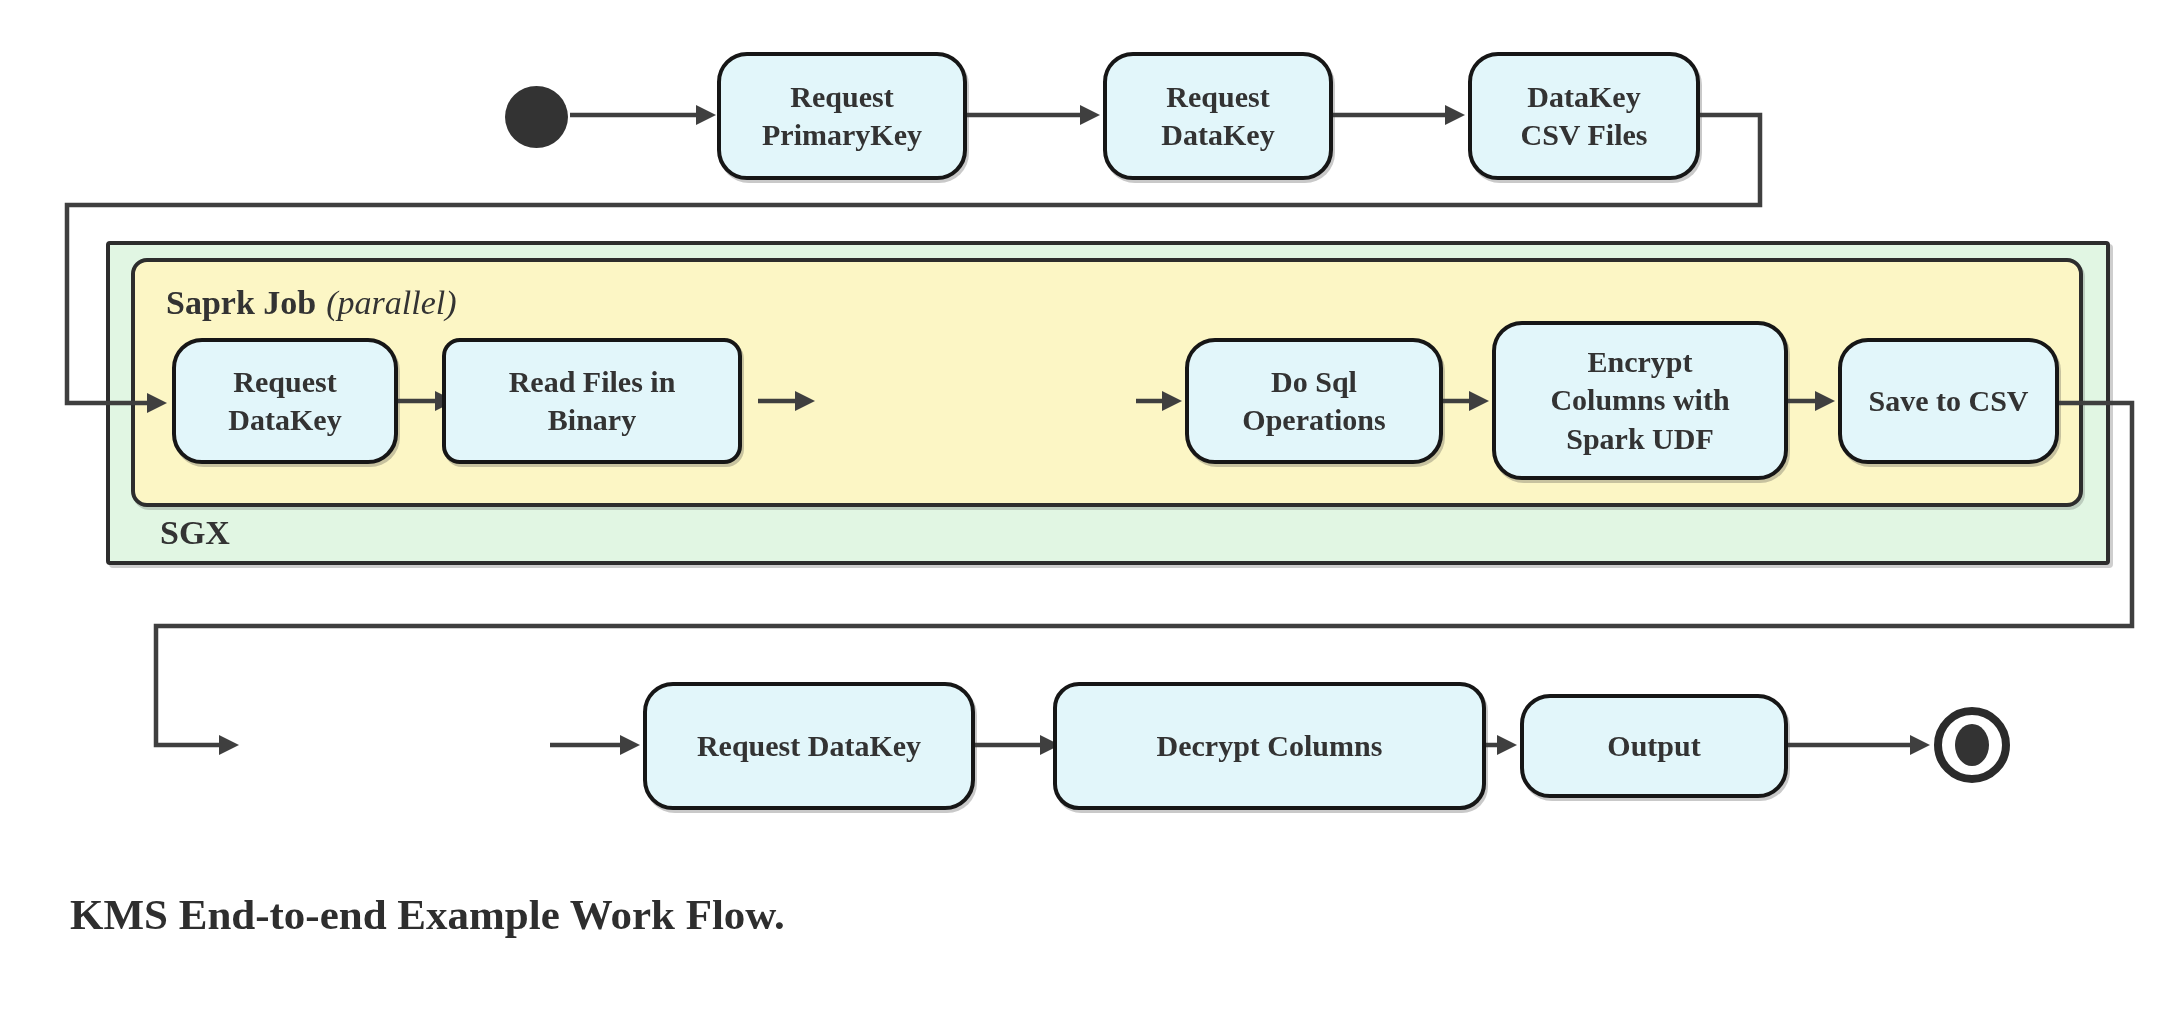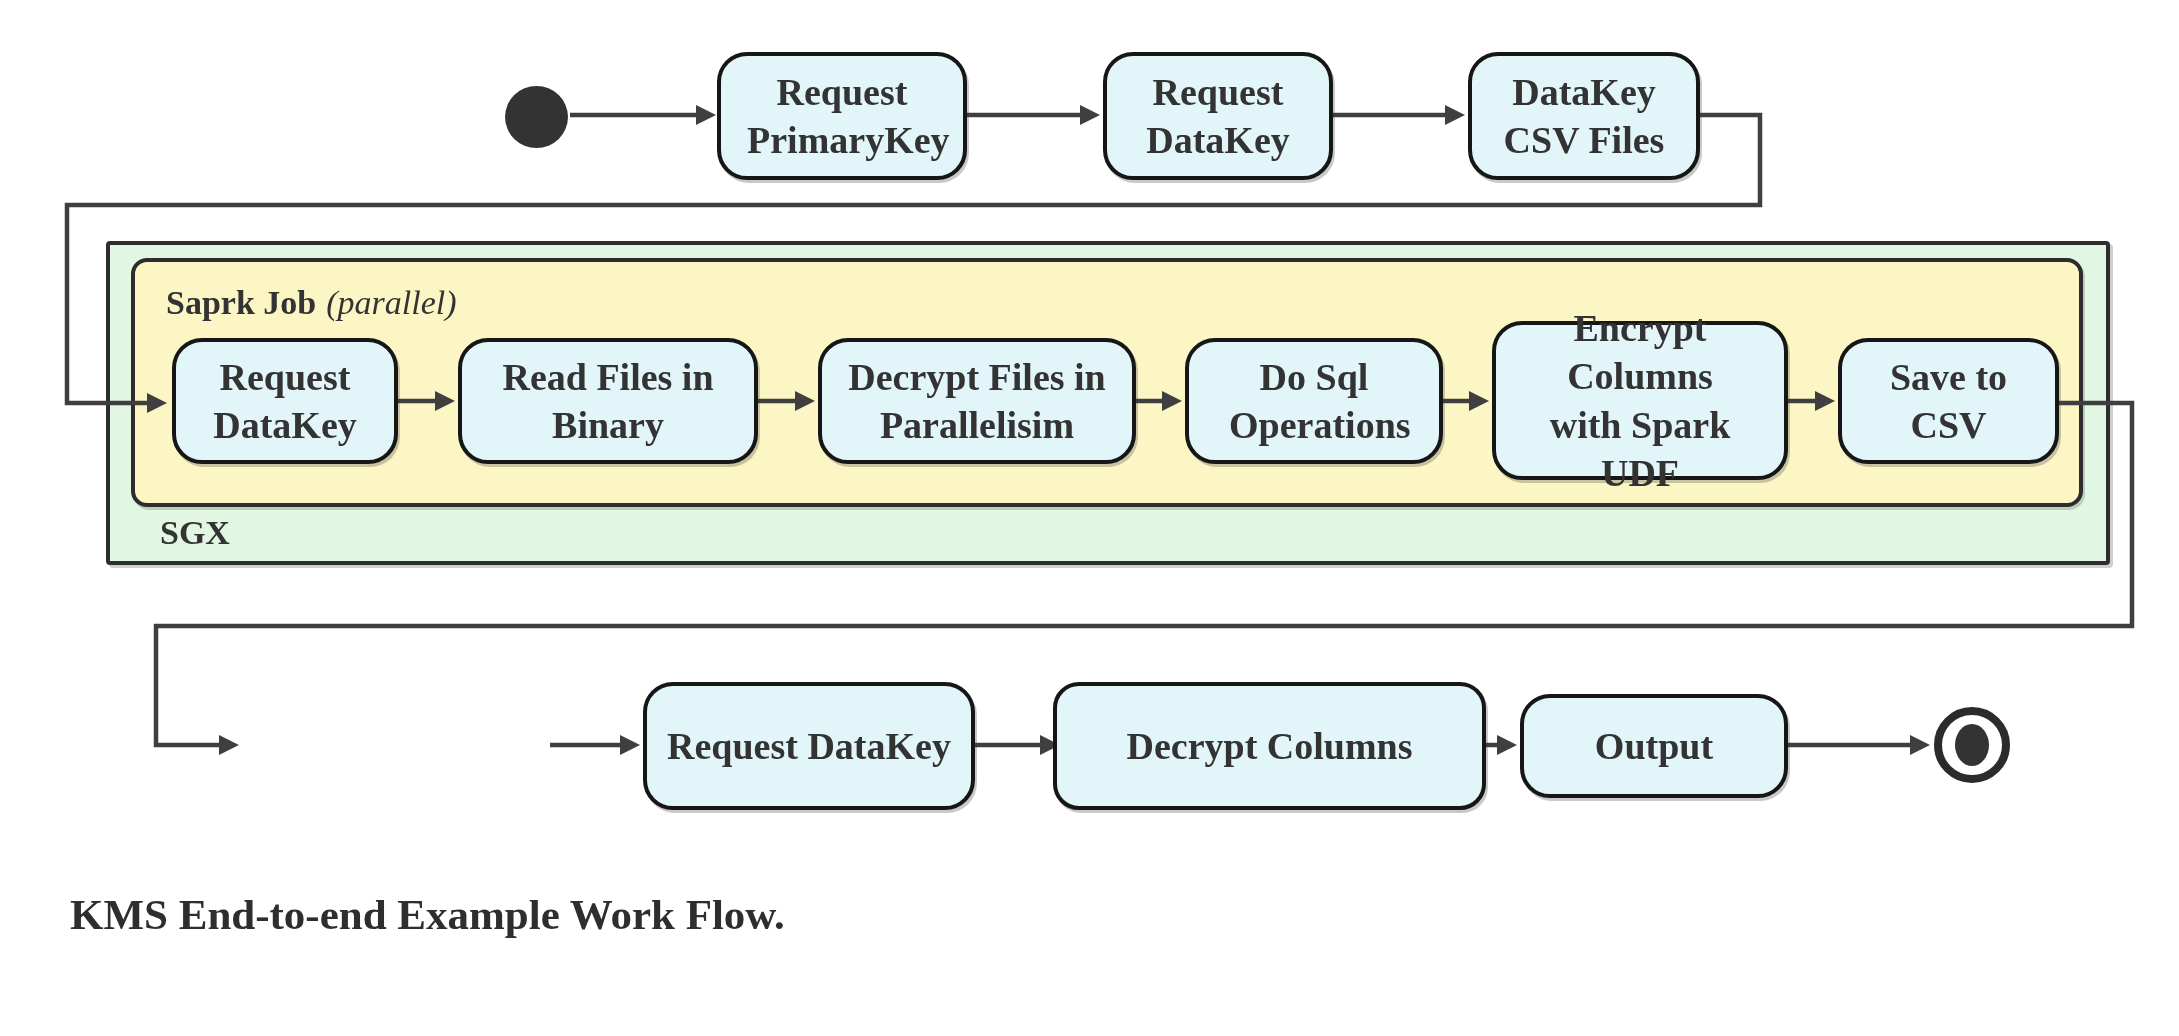--- a/index.html
+++ b/index.html
@@ -46,21 +46,21 @@
   .sgx-label{left:160px;top:514px;}
   
   .node{
     position:absolute;z-index:10;box-sizing:border-box;
     background:var(--node-fill);
     border:4px solid var(--node-border);
     border-radius:30px;
     display:flex;align-items:center;justify-content:center;
     text-align:center;
     color:var(--text-color);
-    font-size:38px;font-weight:bold;line-height:1.27;
+    font-size:30px;font-weight:bold;line-height:1.27;
     box-shadow:2px 3px 0 rgba(60,60,60,.28);
     padding:0 14px;
   }
   .node .label{display:block;}
   .node .w170{max-width:170px;}
   .node .w190{max-width:190px;}
   .node .w200{max-width:200px;}
   .node .w220{max-width:220px;}
   
   .start-dot{
@@ -178,25 +178,22 @@
   <div class="node" style="left:1103px;top:52px;width:230px;height:128px;">
     <span class="label w170">Request DataKey</span>
   </div>
   <div class="node" style="left:1468px;top:52px;width:232px;height:128px;">
     <span class="label w170">DataKey CSV Files</span>
   </div>
 
   <div class="node" style="left:172px;top:338px;width:226px;height:126px;">
     <span class="label w170">Request DataKey</span>
   </div>
-  <div class="node" style="left:458px;top:338px;width:300px;height:126px;">
+  <div class="node" style="left:442px;top:338px;width:300px;height:126px;border-radius:18px;">
     <span class="label w220">Read Files in Binary</span>
-  </div>
-  <div class="node" style="left:818px;top:338px;width:318px;height:126px;">
-    <span class="label">Decrypt Files in Parallelisim</span>
   </div>
   <div class="node" style="left:1185px;top:338px;width:258px;height:126px;">
     <span class="label w170">Do Sql Operations</span>
   </div>
   <div class="node" style="left:1492px;top:321px;width:296px;height:159px;">
     <span class="label w200">Encrypt Columns with Spark UDF</span>
   </div>
   <div class="node" style="left:1838px;top:338px;width:221px;height:126px;">
     <span class="label">Save to CSV</span>
   </div>

